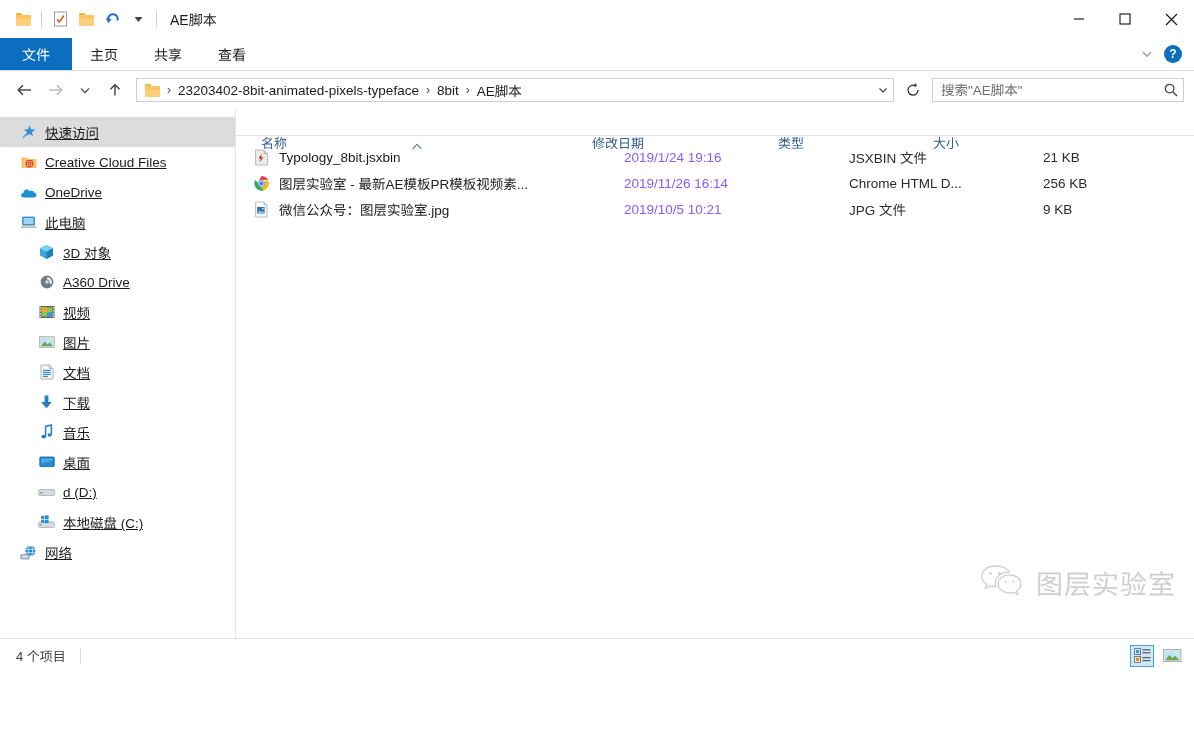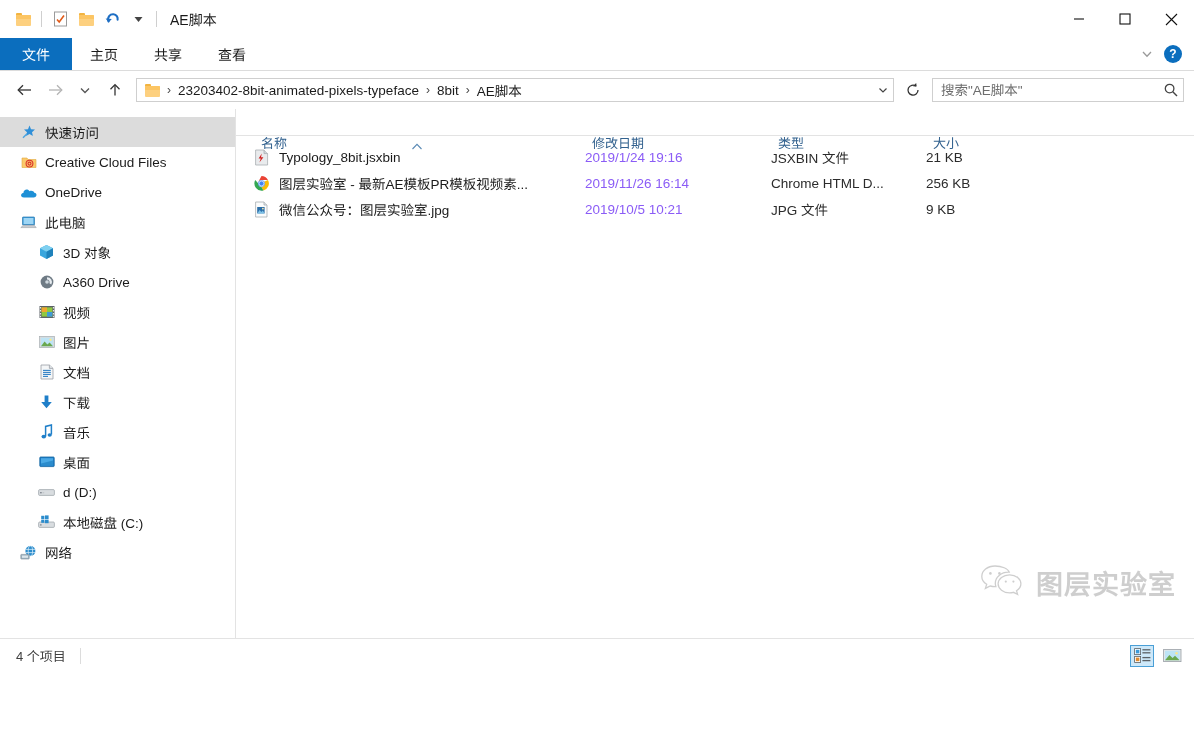--- a/index.html
+++ b/index.html
@@ -122,20 +122,21 @@
 
   
   .sidebar {
     width: 236px; background: #ffffff; border-right: 1px solid #e3e3e3;
     padding-top: 8px; overflow: hidden; position: relative;
   }
   .nav-item {
     height: 30px; display: flex; align-items: center; gap: 8px;
     padding-left: 20px; font-size: 13.5px; color: #1b1b1b; cursor: default;
     white-space: nowrap;
+    text-decoration: underline;
   }
   .nav-item.selected { background: #dcdcdc; }
   .nav-item.indent { padding-left: 38px; }
   .nav-ico {
     width: 17px; height: 17px; flex: 0 0 17px; display: flex;
     align-items: center; justify-content: center;
   }
   .nav-label { overflow: hidden; text-overflow: ellipsis; }
 
   
@@ -154,21 +155,21 @@
   .col.c-date { width: 186px; }
   .col.c-type { width: 155px; }
   .col.c-size { width: 110px; justify-content: flex-start; }
   .sortcaret {
     position: absolute; top: 1px; left: 50%; transform: translateX(-50%);
     font-size: 9px; color: #5a8ab5; line-height: 1;
   }
   .rows { padding-top: 8px; }
   .row {
     height: 26px; display: flex; align-items: center; cursor: default;
-    margin: 0 2px; border: 1px solid transparent; padding-left: 14px;
+    margin: 0 2px; border: 1px solid transparent; padding-left: 14px; gap: 39px;
   }
   .row.selected { background: #f2f8fd; border-color: #b3dcf5; }
   .cell { font-size: 13.5px; color: #1b1b1b; white-space: nowrap; overflow: hidden; }
   .cell.c-name { width: 332px; display: flex; align-items: center; gap: 9px; }
   .cell.c-date { width: 186px; color: #8b5cf6; }
   .cell.c-type { width: 155px; color: #2b2b2b; text-overflow: ellipsis; }
   .cell.c-size { width: 92px; text-align: left; color: #2b2b2b; }
   .fname { overflow: hidden; text-overflow: ellipsis; }
   .file-ico { width: 17px; height: 17px; flex: 0 0 17px; position: relative; }
 
@@ -189,21 +190,20 @@
 
   
   .watermark {
     position: absolute; right: 18px; bottom: 36px;
     display: flex; align-items: center; gap: 10px;
     opacity: 0.42; pointer-events: none; user-select: none;
   }
   .wm-text {
     font-size: 27px; color: #8c8c8c; letter-spacing: 1px;
     font-family: "Liberation Serif", "DejaVu Serif", serif;
-    font-weight: bold;
   }
 </style>
 </head>
 <body>
 
 <div class="titlebar">
   <div class="qat">
     <div class="qat-btn">
       <span class="folder-ico">
           <span class="tab"></span>

